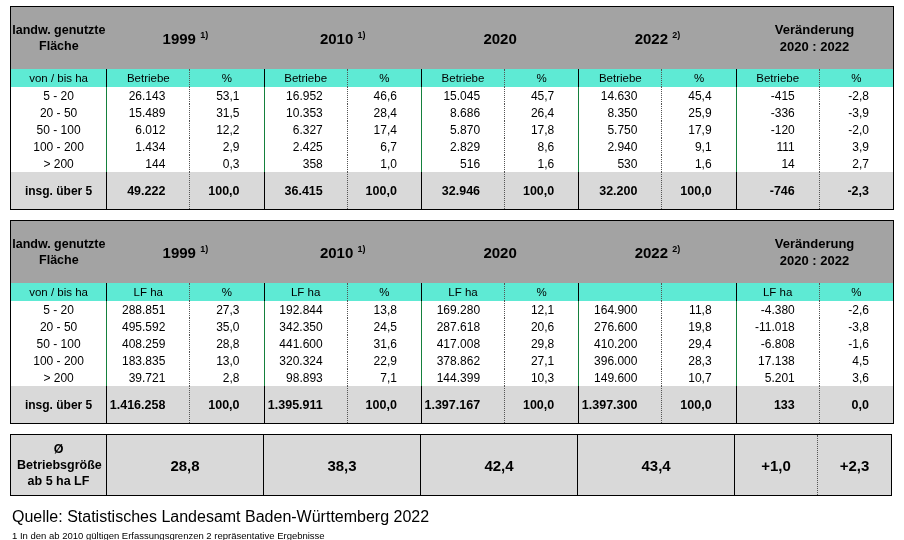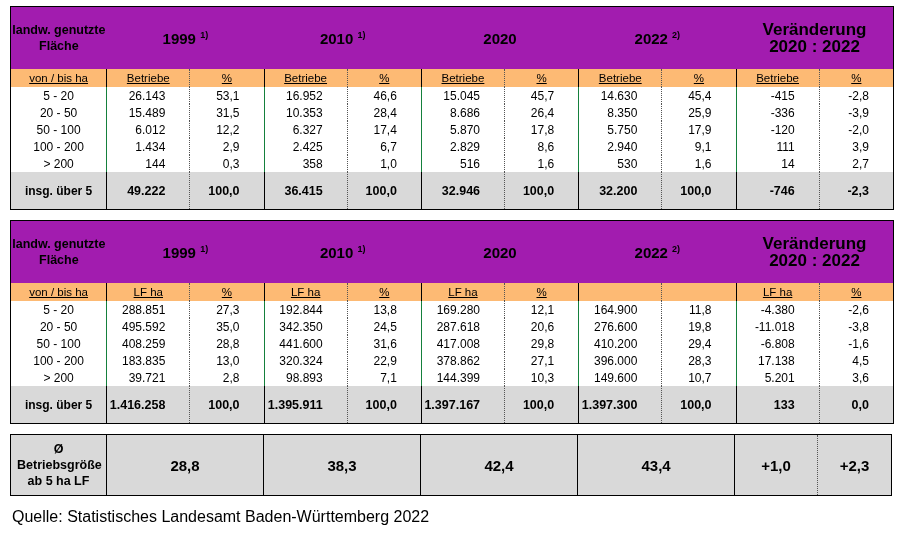--- a/index.html
+++ b/index.html
@@ -33,53 +33,52 @@
   table.grid td, table.grid th {
     border: 0;
     padding: 0;
   }
   
   col.c-label { width: 96px; }
   col.c-val   { width: 83px; }
   col.c-pct   { width: 74px; }
 
   .hdr-row td {
-    background: #a21caf;
+    background: #a3a3a3;
     font-weight: bold;
     text-align: center;
     vertical-align: middle;
     height: 62px;
     border-bottom: 1px solid #000000;
   }
   .hdr-label {
     font-size: 12.5px;
     line-height: 16px;
     padding: 0 4px;
   }
   .hdr-year {
     font-size: 15px;
   }
   .hdr-year sup {
     font-size: 9px;
     vertical-align: super;
   }
   .hdr-change {
-    font-size: 17px;
+    font-size: 13px;
     line-height: 17px;
   }
   .sep-left { border-left: 1px solid #000000; }
 
   .sub-row td {
-    background: #fdba74;
+    background: #5eead4;
     text-align: center;
     font-size: 11.5px;
     height: 18px;
     border-bottom: 1px solid #000000;
     vertical-align: middle;
-    text-decoration: underline;
   }
   .sub-row td.sub-dot {
     border-left: 1px dotted #555555;
   }
   .sub-row td.sub-solid {
     border-left: 1px solid #000000;
   }
 
   .data-row td {
     height: 17px;
@@ -426,14 +425,15 @@
         <td class="avg-solid" colspan="2">38,3</td>
         <td class="avg-solid" colspan="2">42,4</td>
         <td class="avg-solid" colspan="2">43,4</td>
         <td class="avg-solid">+1,0</td>
         <td class="avg-dot">+2,3</td>
       </tr>
     </tbody>
   </table>
 
   <div class="source">Quelle: Statistisches Landesamt Baden-Württemberg 2022</div>
+  <div class="footnote">1  In den ab 2010 gültigen Erfassungsgrenzen 2 repräsentative Ergebnisse</div>
 
 </div>
 
 </body></html>

